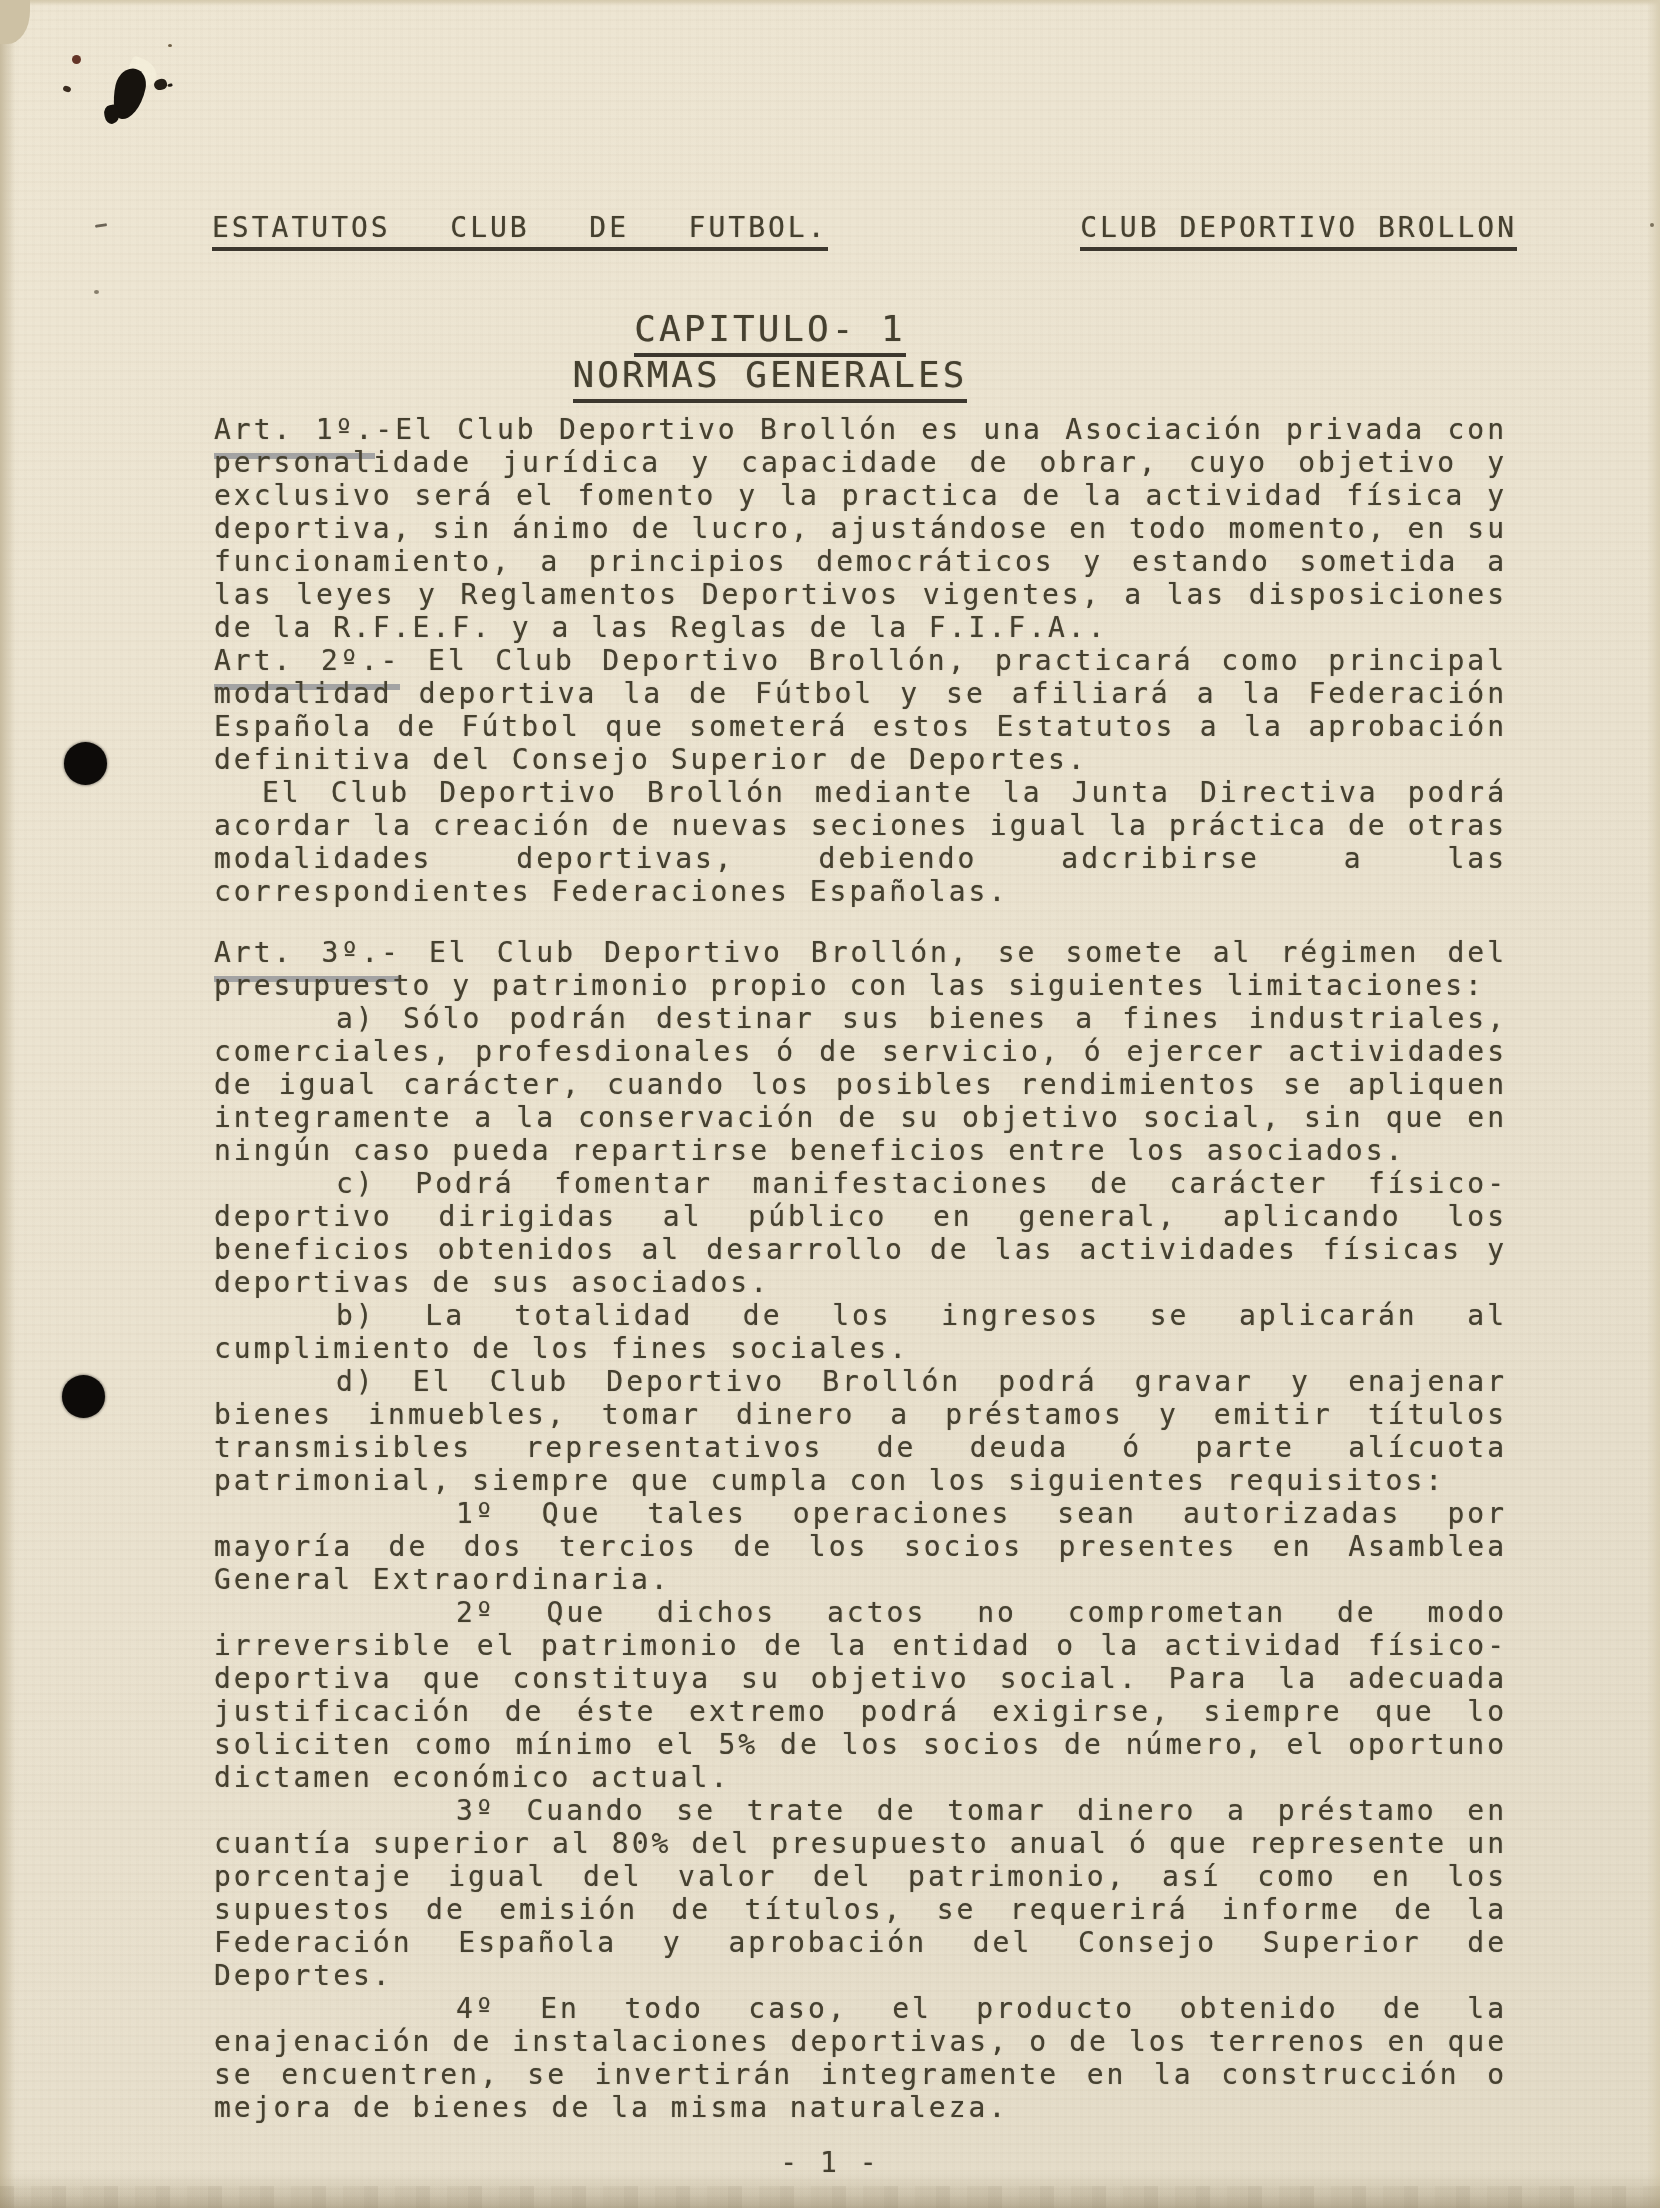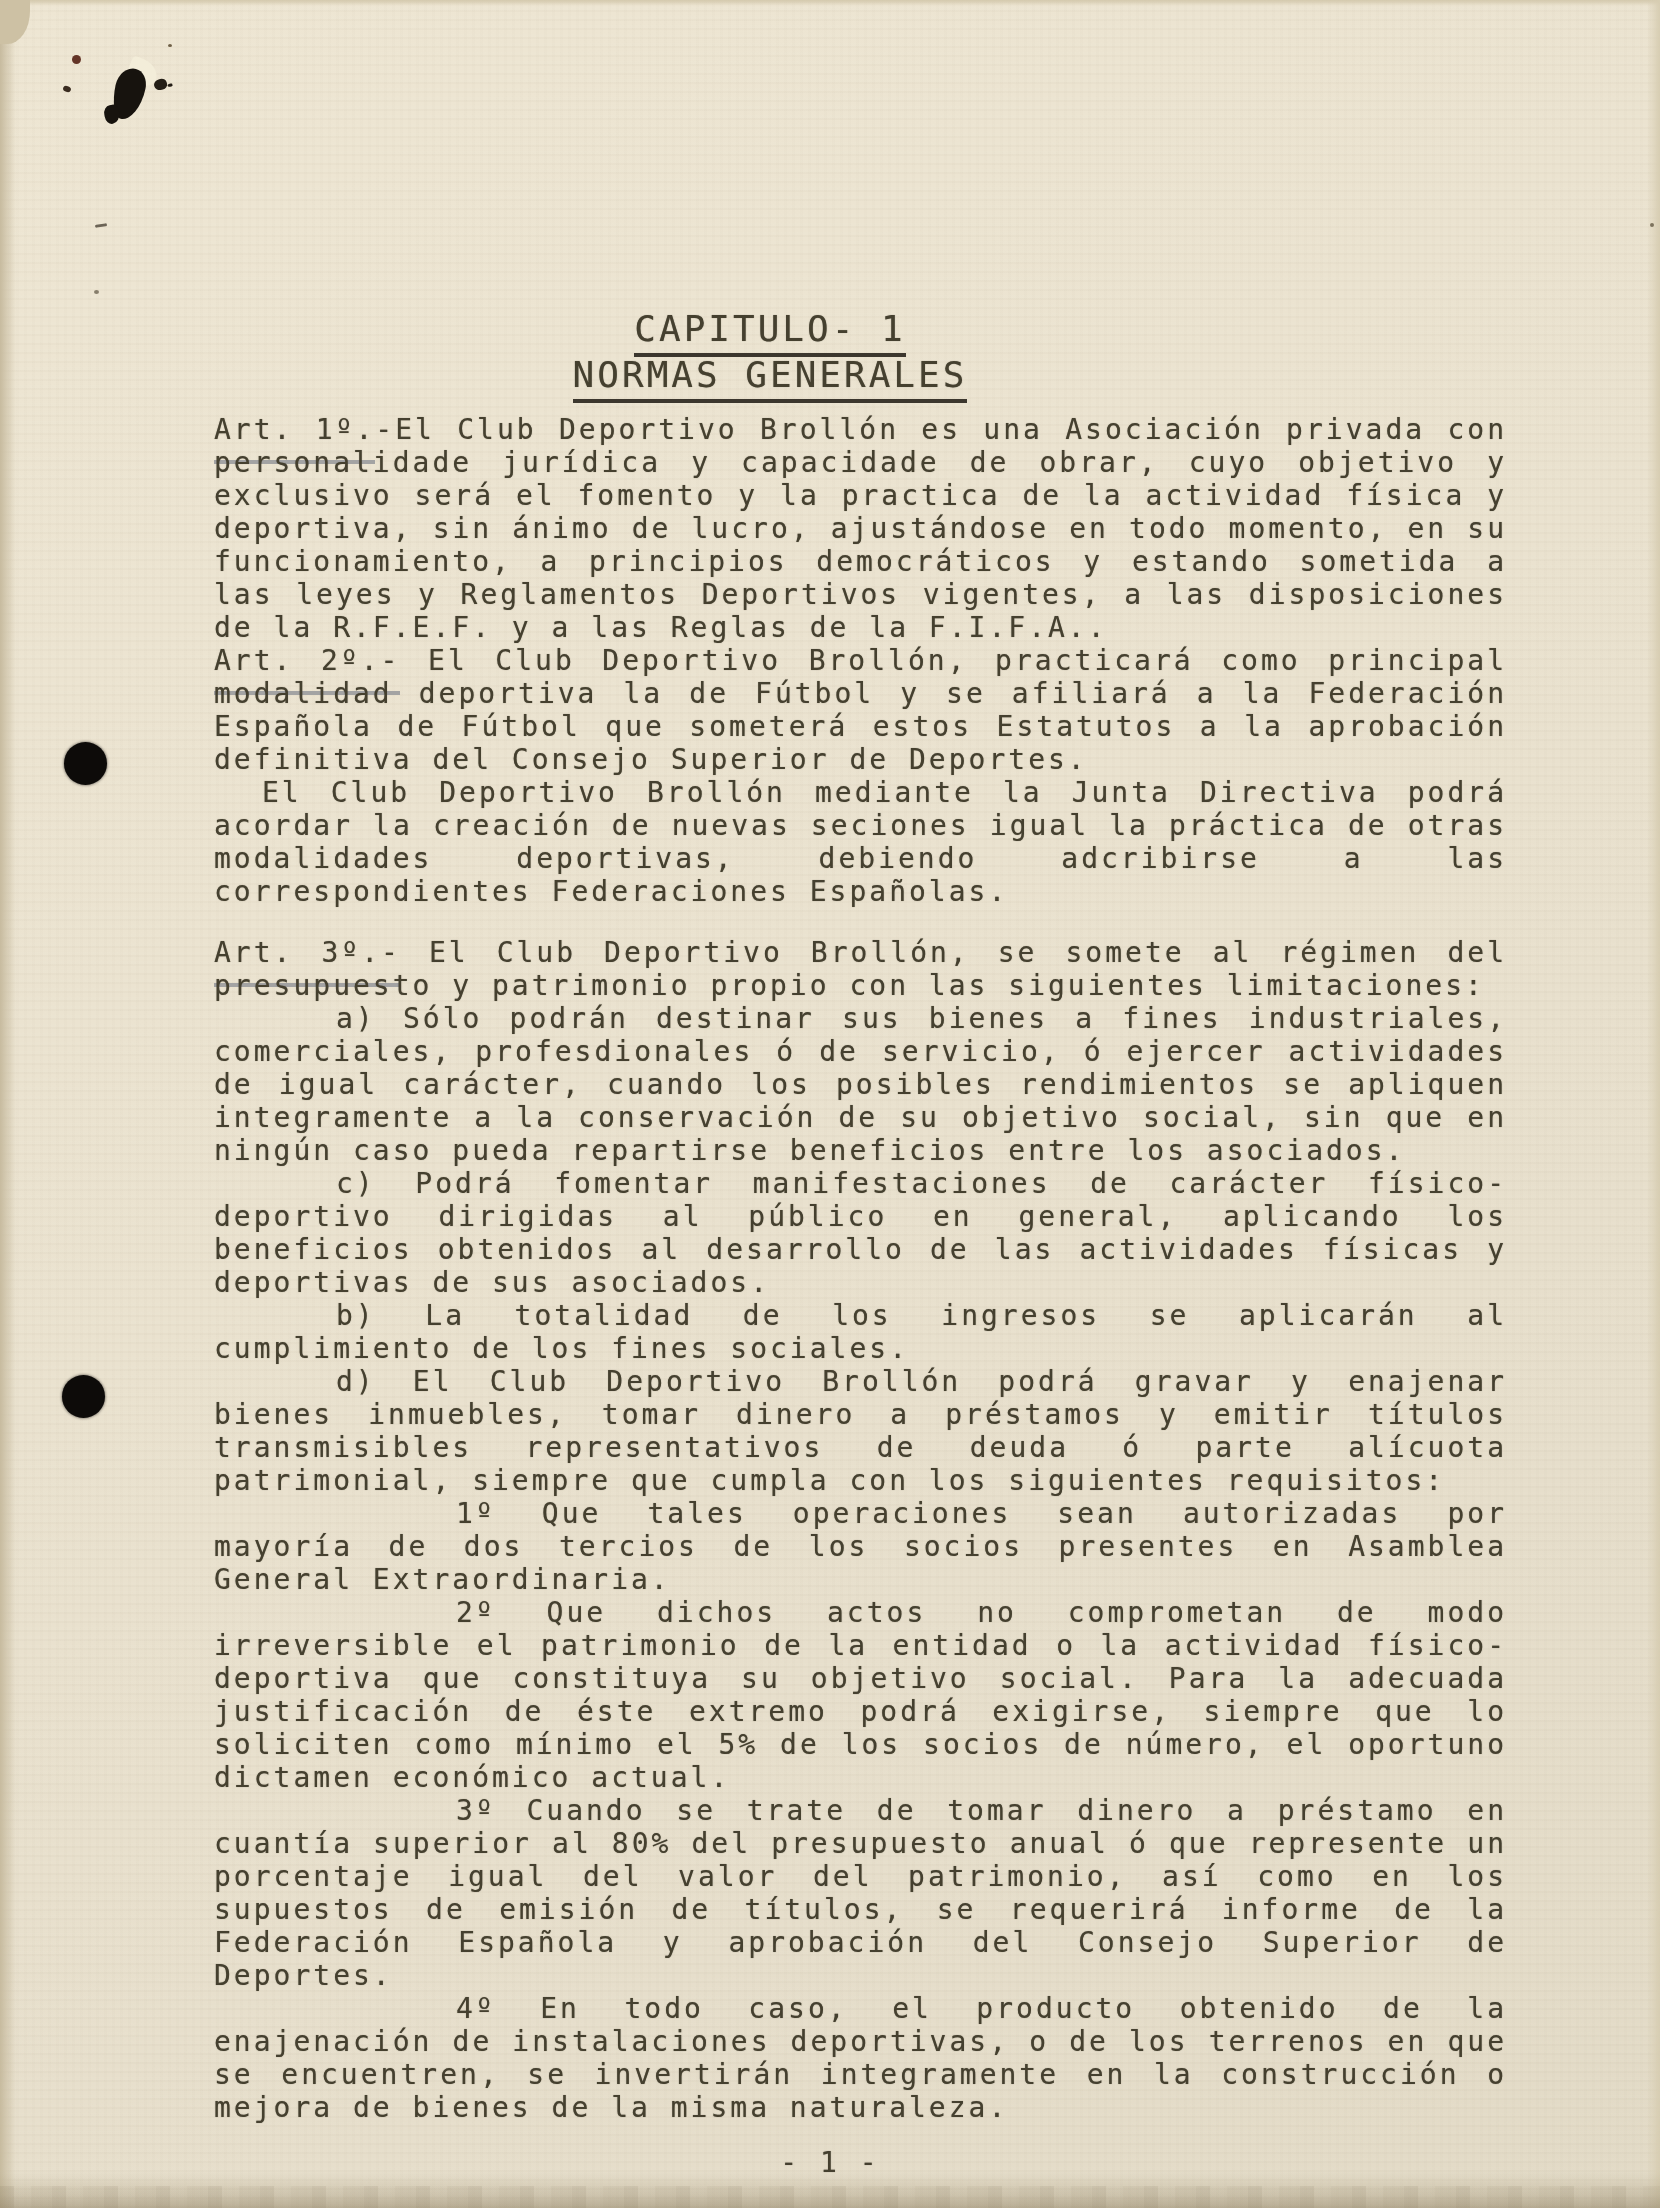--- a/index.html
+++ b/index.html
@@ -87,21 +87,21 @@
     position: absolute; left: 214px; top: 413px; width: 1293px;
     font-size: 28px; line-height: 33px;
   }
   .para { margin: 0; text-align: justify; }
   .gap-lg { }
   .gap-md { margin-top: 28px; }
   .gap-sm { }
   .ind1 { text-indent: 48px; }
   .ind2 { text-indent: 122px; }
   .ind3 { text-indent: 242px; }
-  .lead-underline { border-bottom: 4px solid #a3a3a3; padding-bottom: 14px; }
+  .lead-underline { border-bottom: 6px solid #a3a3a3; padding-bottom: 7px; }
 
   .doc-footer {
     position: absolute; left: 0; top: 2148px; width: 1660px; text-align: center;
     font-size: 28px; line-height: 30px;
   }
 </style>
 </head>
 <body>
 
 <div class="page">
@@ -120,20 +120,24 @@
   <div class="ink-dot-b"></div>
   <div class="ink-dot-c"></div>
   <div class="speck-1"></div>
   <div class="mark-dash"></div>
   <div class="mark-dot"></div>
   <div class="speck-right"></div>
 
   <div class="punch punch-1"></div>
   <div class="punch punch-2"></div>
 
+  <header class="doc-header typed">
+    <span class="underline">ESTATUTOS   CLUB   DE   FUTBOL.</span>
+    <span class="underline">CLUB DEPORTIVO BROLLON</span>
+  </header>
 
   <div class="title-line title-chapter typed">
     <span class="underline">CAPITULO- 1</span>
   </div>
 
   <div class="title-line title-section typed">
     <span class="underline">NORMAS GENERALES</span>
   </div>
 
   <main class="doc-body typed">

